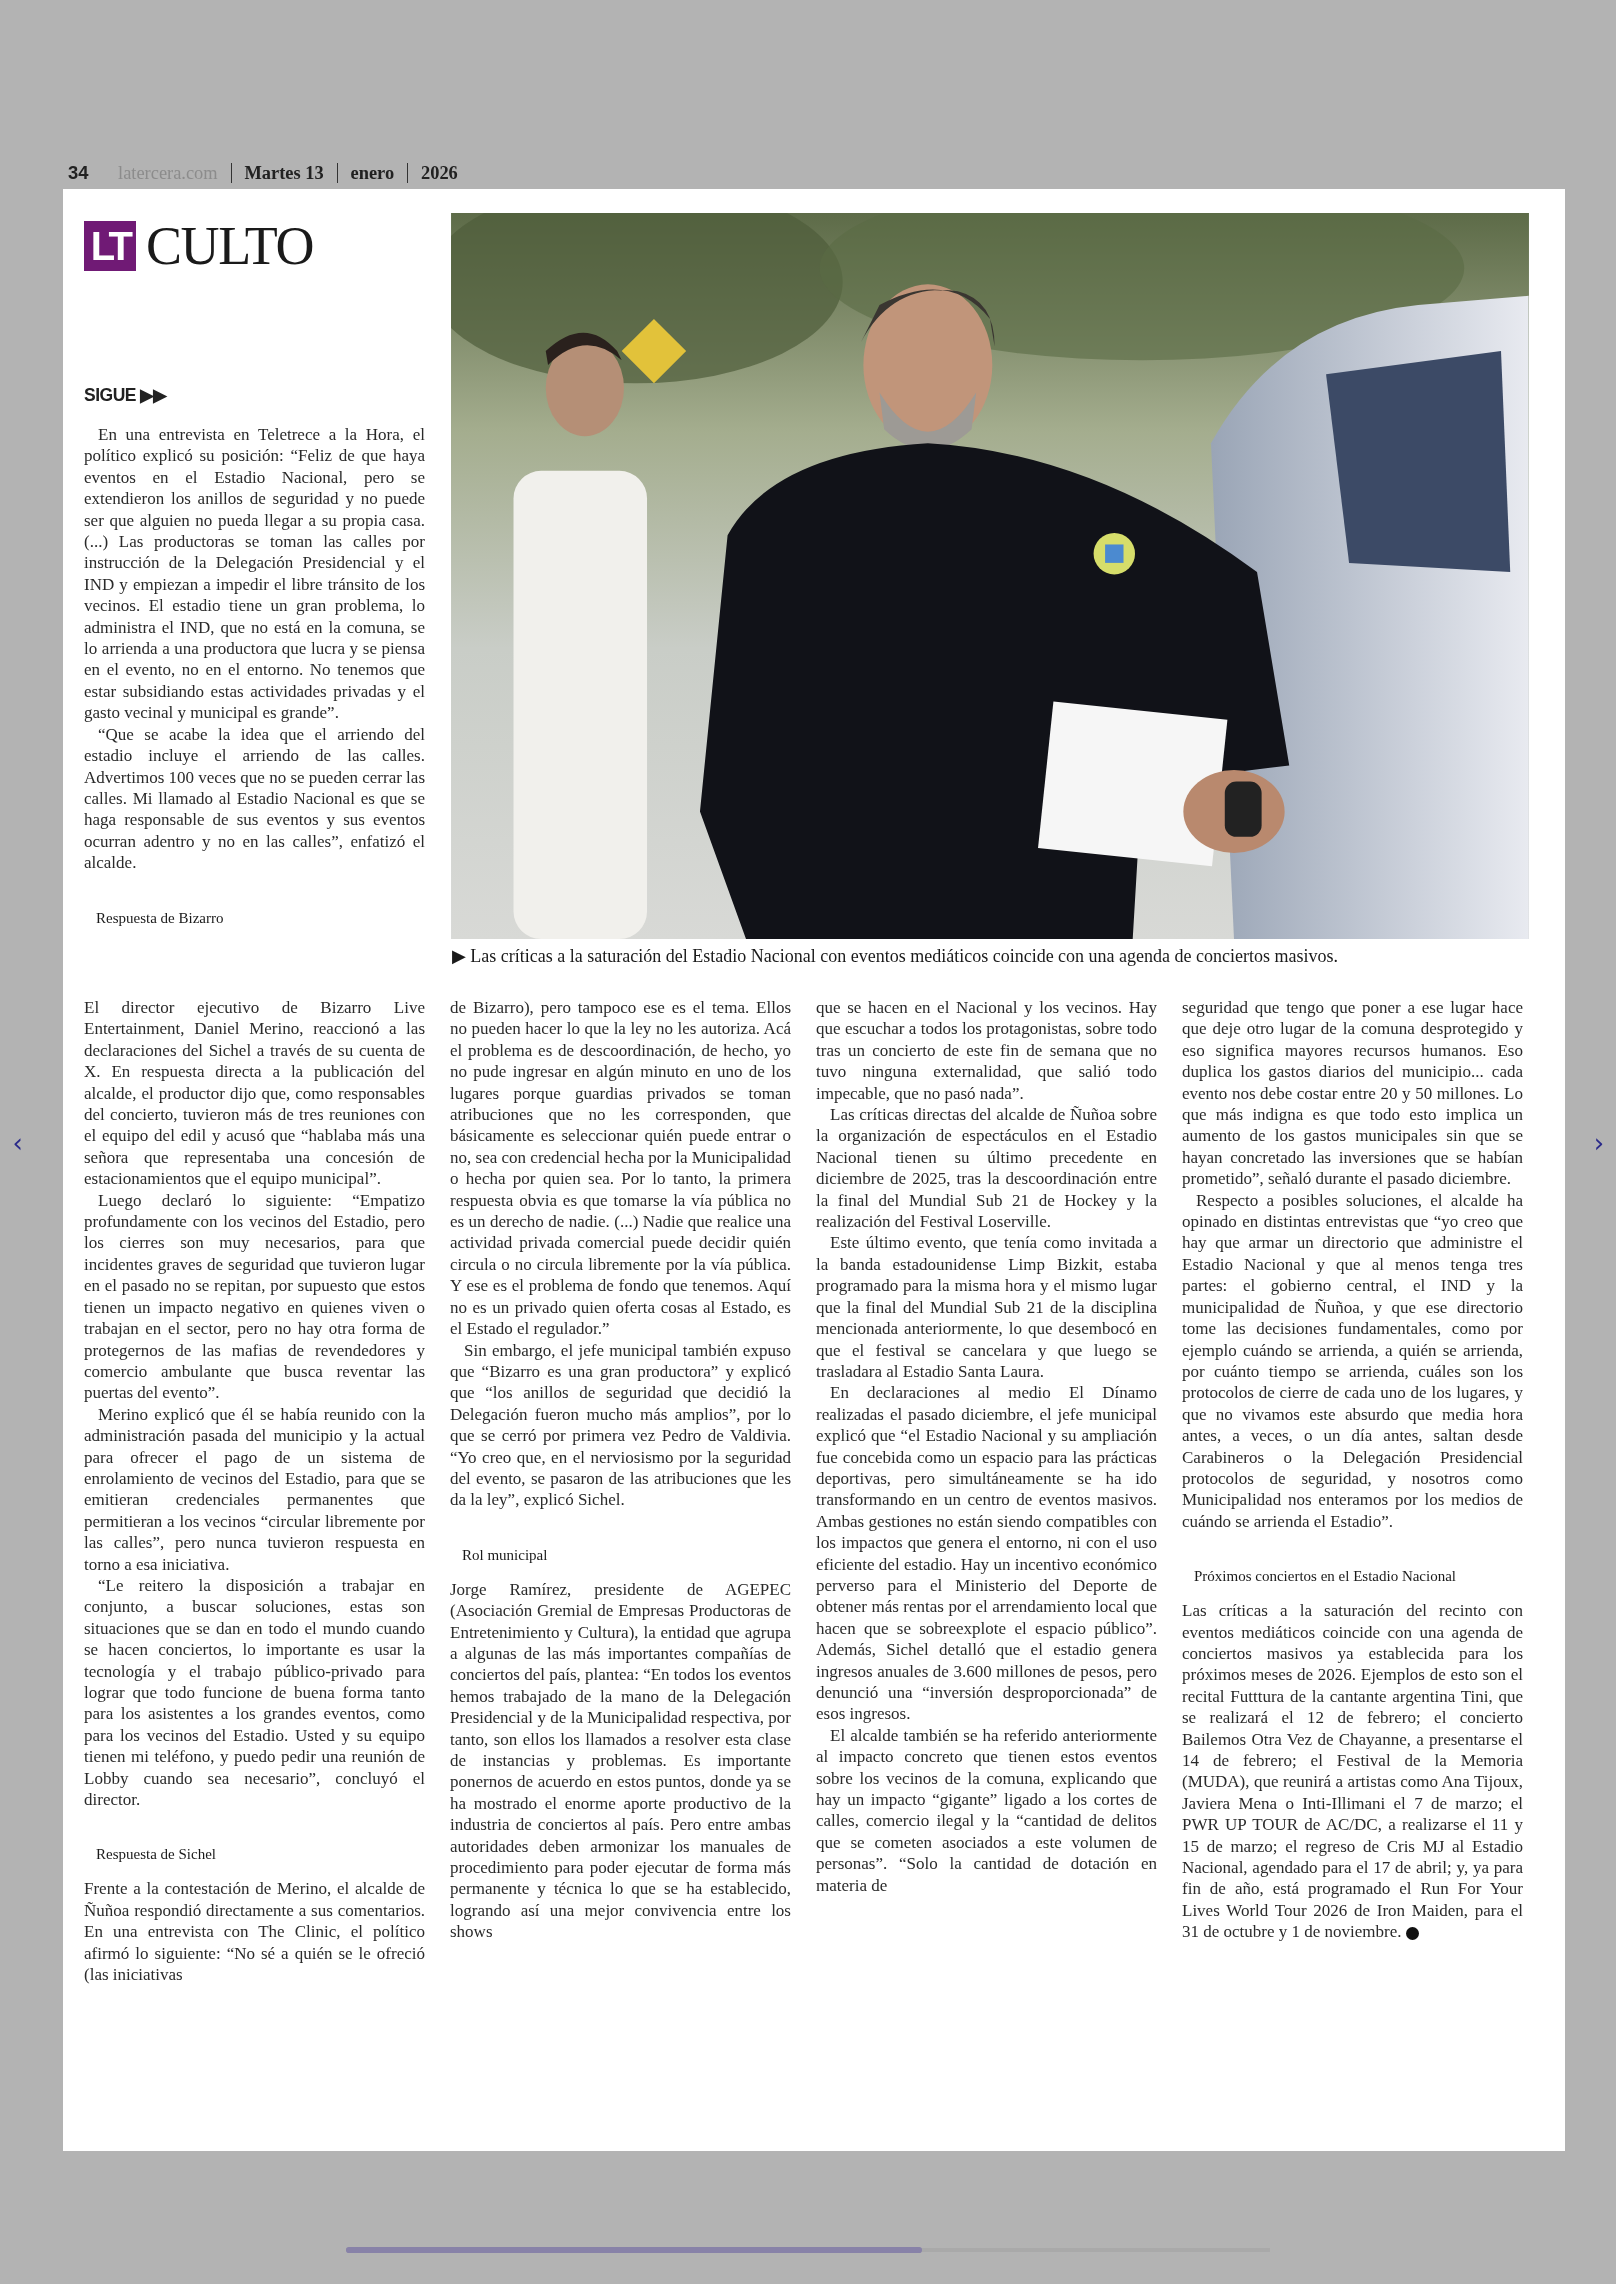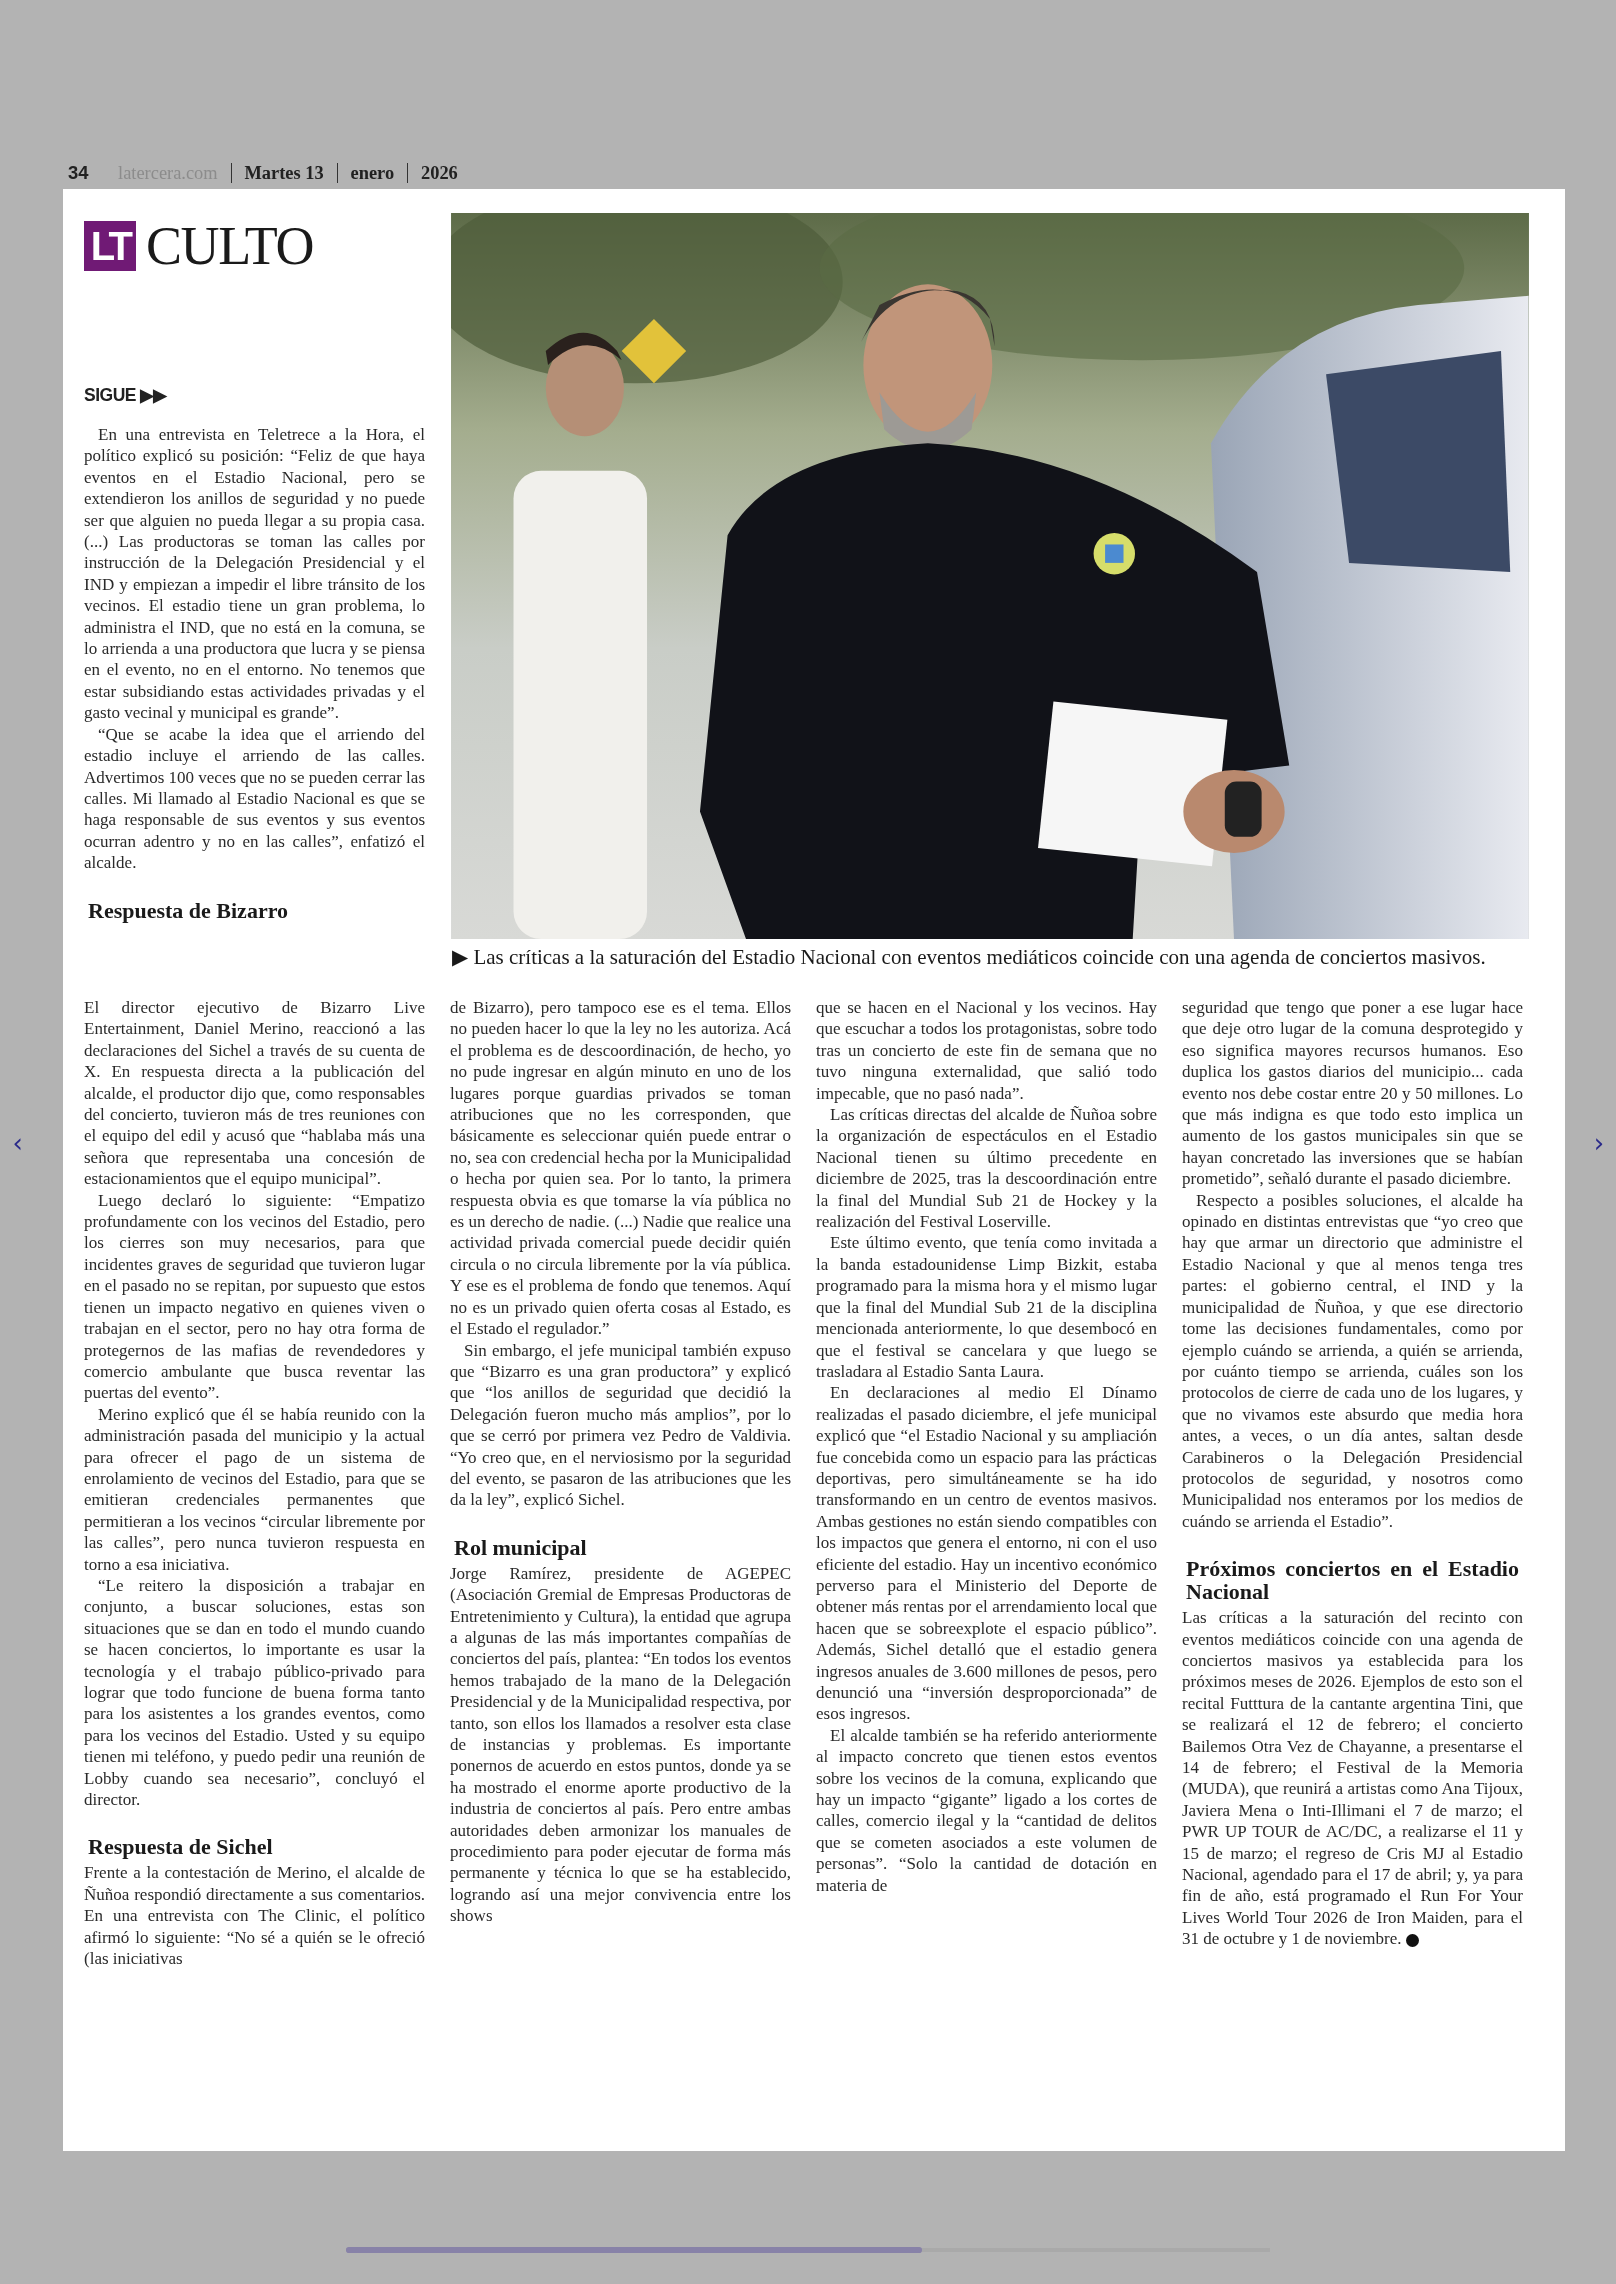--- a/index.html
+++ b/index.html
@@ -24,28 +24,28 @@
     font-weight:bold; font-size:40px; line-height:50px; text-align:center; letter-spacing:-3.7px;
   }
   .culto { font-family:Liberation Serif, serif; font-size:54px; color:#1a1a1a; margin-left:10px; letter-spacing:-1.4px; line-height:50px; }
   .sigue {
     position:absolute; left:21px; top:196px; font-family:"Liberation Sans",sans-serif; font-weight:bold;
     font-size:17.5px; color:#222; letter-spacing:-0.5px;text-align:center;
   }
   .col { position:absolute; width:341px; font-size:17px; line-height:21.4px; text-align:justify; }
   .col p { margin:0; text-indent:0; }
   .col p.ind { text-indent:14px; }
-  .col h3 { margin:4px; font-size:22px; font-weight:bold; color:#1a1a1a; line-height:23px; }
+  .col h3 { margin:12px; font-size:15px; font-weight:normal; color:#1a1a1a; line-height:23px; }
   .gap { height:21px; }
   .photo {
     position:absolute; left:388px; top:24.4px; width:1078px; height:726px; overflow:hidden;
     background:linear-gradient(180deg,#6f7d5e 0%,#98a487 25%,#c8cdc4 55%,#dadcdc 100%);
   }
   .caption {
-    position:absolute; left:389px; top:756px; font-size:21px; color:#1a1a1a; white-space:nowrap;
+    position:absolute; left:389px; top:756px; font-size:18px; color:#1a1a1a; white-space:nowrap;
     font-family:"Liberation Serif",serif;
   }
   .arrow {
     position:absolute; width:28px; height:28px; font-family:"DejaVu Sans",sans-serif; font-size:26px;
     color:#2a2a8a; line-height:28px; text-align:center;
   }
   .scroll-track { position:absolute; left:346px; top:2248px; width:924px; height:3.7px; background:#a9a9a9; }
   .scroll-thumb { position:absolute; left:346px; top:2247px; width:576px; height:5.5px; background:#8882a8; border-radius:2.8px; }
   .end-dot { display:inline-block; width:13px; height:13px; background:#111; border-radius:50%; vertical-align:middle; margin-left:4.6px; }
 </style>

